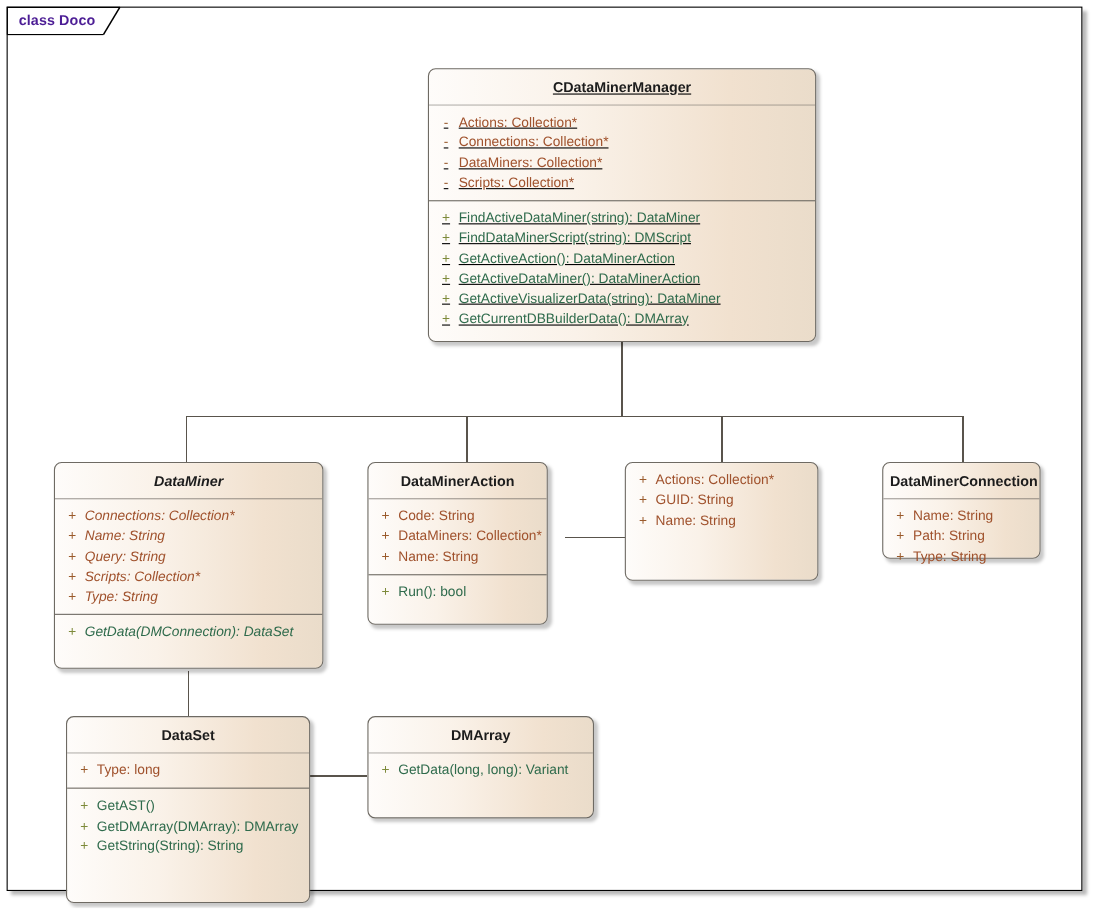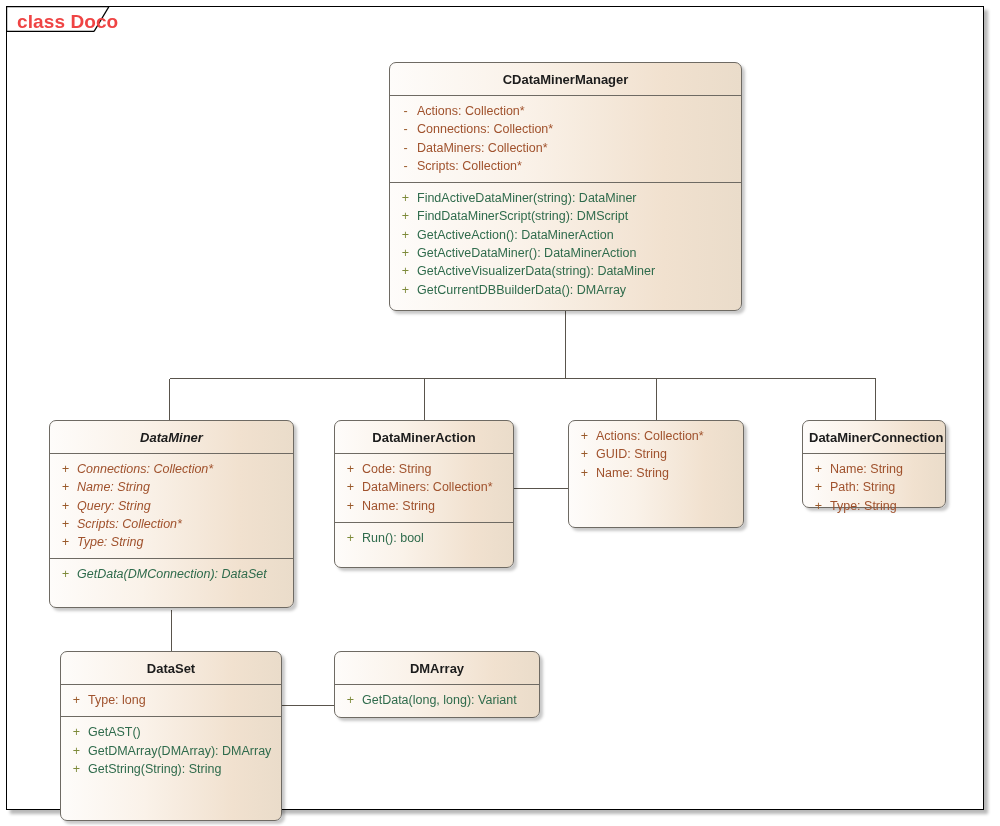--- a/index.html
+++ b/index.html
@@ -41,23 +41,23 @@
     top: 6px;
     height: 25px;
     z-index: 6;
     pointer-events: none;
   }
   .frame-tab svg { display: block; }
   .frame-tab-label {
     position: absolute;
     left: 17px;
     top: 11px;
-    font-size: 19px;
+    font-size: 13px;
     font-weight: bold;
-    color: #ef4444;
+    color: #4c1d95;
     white-space: nowrap;
     letter-spacing: 0.1px;
     z-index: 7;
   }
 
   
   .wires {
     position: absolute;
     left: 0;
     top: 0;
@@ -115,27 +115,27 @@
     text-align: center;
     color: #9a5a2b;
     font-size: 12.5px;
   }
   .member.attr .mtext { color: #a0522d; }
   .member.op   .mtext { color: #2f6b4c; }
   .member.op .vis { color: #7d8a3a; }
   .mtext { flex: 0 0 auto; }
 
   
-  #cls-manager          { left: 389px; top: 62px;  width: 353px; height: 249px; }
+  #cls-manager          { left: 389px; top: 62px;  width: 353px; height: 249px; text-decoration: underline; }
   #cls-dataminer        { left: 49px;  top: 420px; width: 245px; height: 188px; font-style: italic; }
-  #cls-dataminer-action { left: 334px; top: 420px; width: 180px; height: 148px; }
+  #cls-dataminer-action { left: 334px; top: 420px; width: 164px; height: 148px; }
   #cls-script           { left: 568px; top: 420px; width: 176px; height: 108px; }
   #cls-connection       { left: 802px; top: 420px; width: 144px; height: 88px; }
   #cls-dataset          { left: 60px;  top: 651px; width: 222px; height: 170px; }
-  #cls-dmarray          { left: 334px; top: 651px; width: 206px; height: 67px; }
+  #cls-dmarray          { left: 334px; top: 651px; width: 206px; height: 93px; }
 </style>
 </head>
 <body>
 
 <div id="canvas">
 
   <div class="diagram-frame"></div>
 
   <div class="frame-tab">
     <svg width="110" height="26" viewBox="0 0 110 26">

